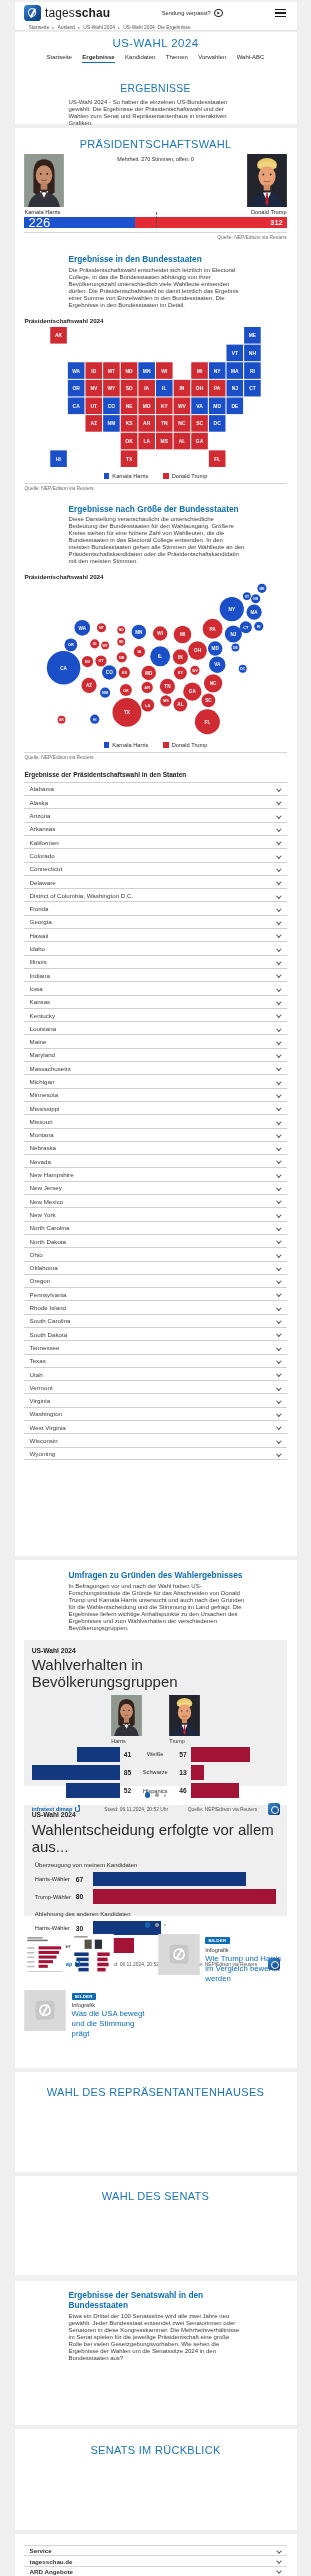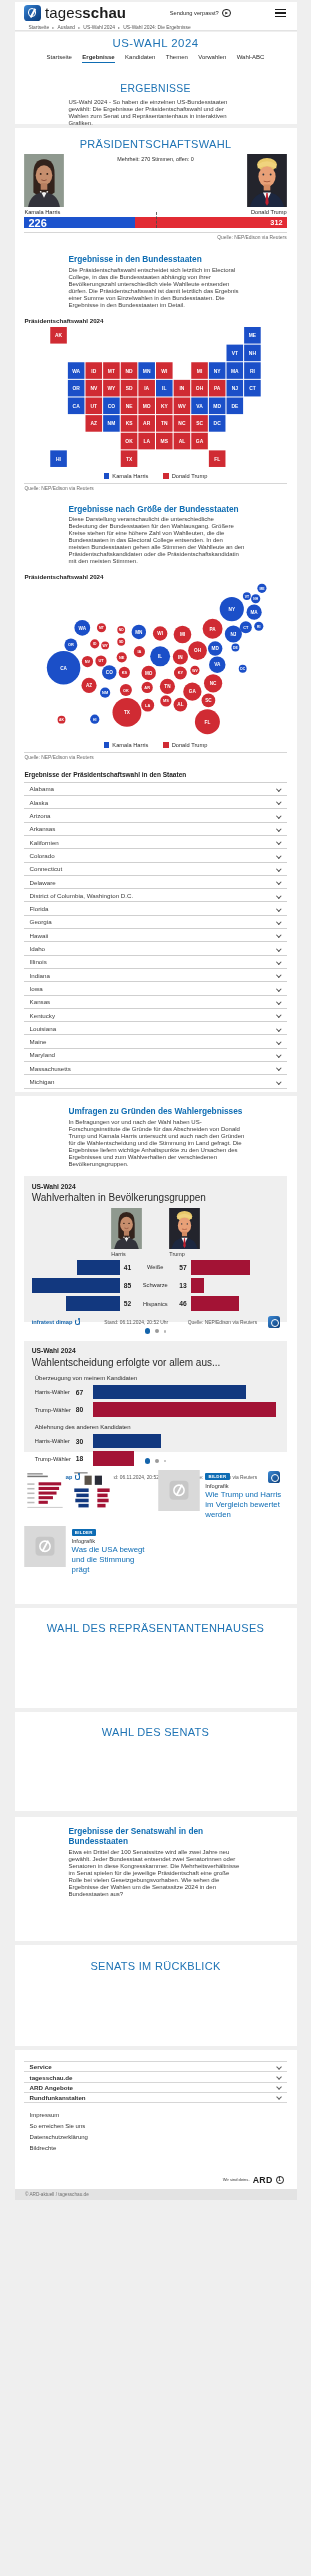--- a/index.html
+++ b/index.html
@@ -6,21 +6,21 @@
   html,body { width:311px; background:#efefef; font-family:"Liberation Sans", sans-serif; color:#1d1d1d; }
   body { height:2576px; overflow:hidden; position:relative; }
   .card { background:#fff; margin:0 14.5px; }
 
   
   .hdr { margin-top:2.1px; height:28.5px; padding:2.1px 10.4px 0 9.9px; border-bottom:0.5px solid #e3e3e3; }
   .hdr-row { display:flex; align-items:center; height:17.6px; }
   .logo-box { width:16.6px; height:16.6px; border-radius:3.6px; background:linear-gradient(135deg,#3c8ad6 0%,#1d5ca8 45%,#0a3c78 100%); position:relative; flex:0 0 auto; }
   .logo-box .ring { position:absolute; left:3.6px; top:3.6px; width:8.3px; height:8.3px; border:1.3px solid #fff; border-radius:50%; }
   .logo-box .slash { position:absolute; left:7.3px; top:3.1px; width:1.6px; height:9.9px; background:#fff; transform:rotate(28deg); }
-  .wordmark { font-size:15px; margin-left:4.1px; letter-spacing:0.1px; }
+  .wordmark { font-size:12px; margin-left:4.1px; letter-spacing:0.1px; }
   .wordmark b { font-weight:bold; }
   .sendung { display:flex; align-items:center; gap:3.6px; font-size:5.7px; color:#2b2b2b; }
   .play { width:8.8px; height:8.8px; border:0.8px solid #1d1d1d; border-radius:50%; display:flex; align-items:center; justify-content:center; font-size:3.6px; color:#1d1d1d; }
   .burger { width:11.4px; display:flex; flex-direction:column; gap:2.1px; }
   .burger i { height:1.3px; background:#1d1d1d; display:block; }
   .crumbs { display:flex; gap:3.1px; align-items:center; font-size:4.9px; color:#555; padding:3.1px 0 0 4.1px; }
   .crumbs .sep { color:#888; font-size:4.1px; }
 
   
   .titleblock { margin-top:1px; height:37px; text-align:center; padding-top:5.7px; }
@@ -39,43 +39,43 @@
   .quelle.right { text-align:right; }
   .legend { display:flex; justify-content:center; align-items:center; gap:14.5px; font-size:5.7px; color:#2b2b2b; margin-top:5.2px; }
   .legend .sq { display:inline-block; width:5.7px; height:5.7px; margin-right:3.1px; vertical-align:-0.5px; }
 
   
   .card-erg { height:55px; padding-top:14.5px; }
   .card-erg .big-title { font-size:10.4px; }
   .card-erg p { margin-top:4.7px; }
 
   
-  .cardA { height:964px; padding-top:10.4px; overflow:hidden; }
+  .cardA { height:1428px; padding-top:10.4px; overflow:hidden; }
   .pv-head { display:flex; margin:4.1px 9.9px 0; }
   .pv-photo { width:40px; height:53px; flex:0 0 auto; overflow:hidden; }
   .pv-mid { flex:1; text-align:center; font-size:5.4px; color:#2b2b2b; padding-top:1.6px; }
   .pv-names { display:flex; justify-content:space-between; margin:1.6px 9.9px 0; font-size:5.7px; color:#1d1d1d; }
   .ec-wrap { position:relative; margin:2.1px 9.9px 0; height:11.4px; }
   .ec-bar { display:flex; height:11.4px; width:100%; }
-  .ec-blue { display:flex; align-items:center; color:#fff; font-size:11px; font-weight:bold; padding-left:4.1px; }
+  .ec-blue { display:flex; align-items:center; color:#fff; font-size:13px; font-weight:normal; padding-left:4.1px; }
   .ec-red { display:flex; align-items:center; justify-content:flex-end; color:#fff; font-size:7.3px; font-weight:bold; padding-right:4.1px; flex:1;text-align:right; }
   .ec-tick { position:absolute; top:-4.7px; bottom:0; border-left:1px dashed #4a4a4a; opacity:.85; }
   .map-svg { display:block; margin:3.1px auto 0; }
   .list-heading { font-size:6.5px; font-weight:bold; padding-left:9.9px; margin-top:10.4px; }
   .state-list { list-style:none; margin:4.1px 9.9px 0; }
   .state-list li { height:13.3px; display:flex; align-items:center; justify-content:space-between; border-top:0.5px solid #cfcfcf; padding:0 6.2px 0 5.2px; font-size:6.2px; color:#3c3c3c; cursor:pointer; }
   .state-list li:last-child { border-bottom:0.5px solid #cfcfcf; }
   .chev { width:3.6px; height:3.6px; border-right:0.8px solid #555; border-bottom:0.8px solid #555; transform:rotate(45deg); flex:0 0 auto; }
 
   
   .cardB { height:508px; padding-top:10.4px; overflow:hidden; }
   .cardB h2.sec { margin-bottom:2.6px; }
   .chart-card { background:#efefef; margin:8.3px 9.3px 0 9.9px; height:146px; padding:6.7px 7.3px 0; }
   .cc-kicker { font-size:6.7px; font-weight:bold; color:#1d1d1d; }
-  .cc-title { font-size:10px; color:#2b2b2b; margin-top:2.6px; }
+  .cc-title { font-size:15px; color:#2b2b2b; margin-top:2.6px; }
   .cc-photos { display:flex; justify-content:center; gap:27px; margin-top:4.7px; }
   .cc-photo-wrap { width:31px; }
   .cc-photo { width:31px; height:41px; overflow:hidden; }
   .cc-photo-wrap .plabel { font-size:5.4px; color:#333; margin-top:2.1px; }
   .demo-rows { margin-top:3.1px; }
   .demo-row { display:flex; align-items:center; height:14.5px; margin-bottom:3.6px; }
   .dz-left { width:88px; display:flex; justify-content:flex-end; }
   .dz-right { width:88px; }
   .dnum { width:15.6px; text-align:center; font-size:6.7px; font-weight:bold; color:#1d1d1d; }
   .dcat { width:40px; text-align:center; font-size:5.7px; color:#2b2b2b; }
@@ -101,21 +101,21 @@
   .thumb { width:42px; height:41px; overflow:hidden; }
   .t-text { padding-right:3.1px; }
   .t-badge { display:inline-block; background:#0d6cb4; color:#fff; font-size:4.4px; font-weight:bold; letter-spacing:0.3px; padding:1px 3.1px; border-radius:1px; }
   .t-kicker { font-size:5.7px; color:#333; margin-top:2.6px; }
   .t-title { font-size:7.8px; line-height:9.9px; color:#0d6cb4; margin-top:1px; cursor:pointer; }
 
   
   .card-h-only { overflow:hidden; }
   .cardC { height:100px; padding-top:14.5px; }
   .cardD { height:99px; padding-top:13.5px; }
-  .cardE { height:124px; padding-top:9.3px; }
+  .cardE { height:144px; padding-top:9.3px; }
   .cardE h2.sec { margin-bottom:3.1px; }
   .cardF { height:101px; padding-top:14.5px; }
 
   
   .cardFoot { height:139px; padding:11px 9.9px 4.1px; display:flex; flex-direction:column; }
   .f-acc { list-style:none; }
   .f-acc li { height:10.4px; display:flex; align-items:center; justify-content:space-between; border-top:0.5px solid #d6d6d6; font-size:6.2px; font-weight:bold; color:#333; padding:0 5.2px; cursor:pointer; }
   .f-acc li:last-child { border-bottom:0.5px solid #d6d6d6; }
   .f-chev { width:4.1px; height:4.1px; border-right:0.6px solid #666; border-bottom:0.6px solid #666; transform:rotate(45deg); }
   .f-links { list-style:none; margin-top:7.3px; }

